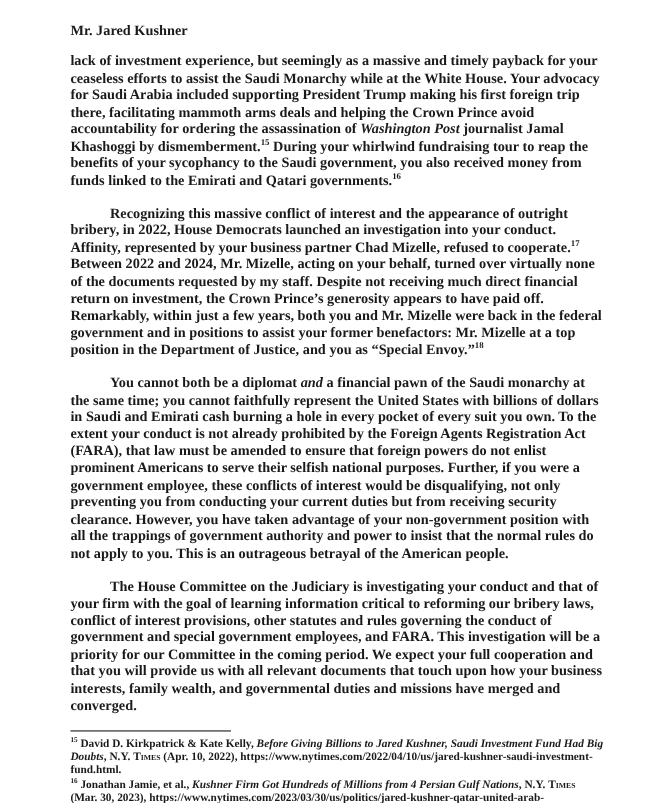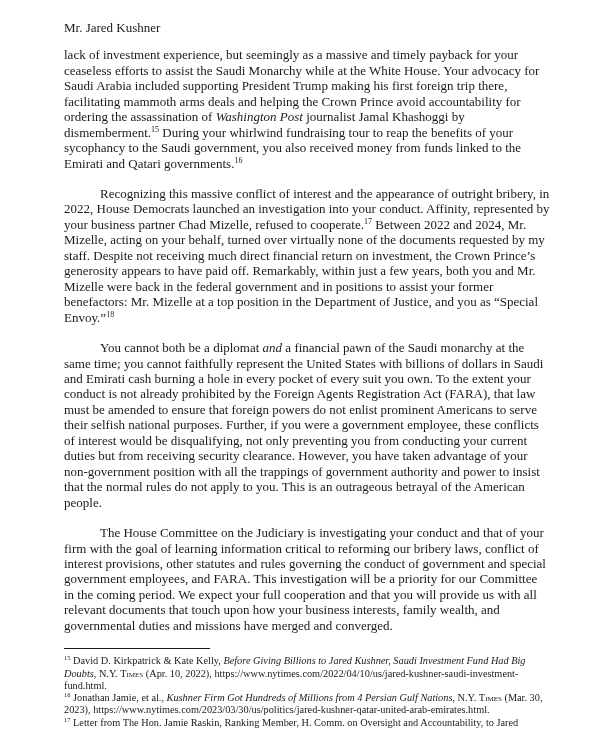--- a/index.html
+++ b/index.html
@@ -1,21 +1,21 @@
 <!DOCTYPE html>
 <html><head>
 <meta charset="utf-8">
 <style>
   html, body { margin: 0; padding: 0; background: #ffffff; }
   body {
     width: 600px; height: 730px; overflow: hidden;
     font-family: "Liberation Serif", "DejaVu Serif", serif;
     color: #1a1a1a;
   }
-  .page { position: relative; width: 600px; height: 582px; }
+  .page { position: relative; width: 600px; height: 582px; font-weight: bold; }
   .content { position: absolute; left: 64px; top: 20px; width: 486px; }
   .header { font-size: 13px; line-height: 15.4px; margin: 0 0 9px 0; }
   .para { font-size: 13px; line-height: 15.45px; margin: 12px 0 15px 0; text-align: left; }
   .para.indent { text-indent: 36px; }
   .para:first-of-type { }
   sup { font-size: 8px; line-height: 0; vertical-align: super; }
   .rule { width: 146px; height: 1px; background: #1a1a1a; margin: 15px 0 6px 0; }
   .fn { font-size: 10.3px; line-height: 12.3px; margin: 0; }
   .fn sup { font-size: 6.5px; }
   .sc { font-variant: small-caps; }

